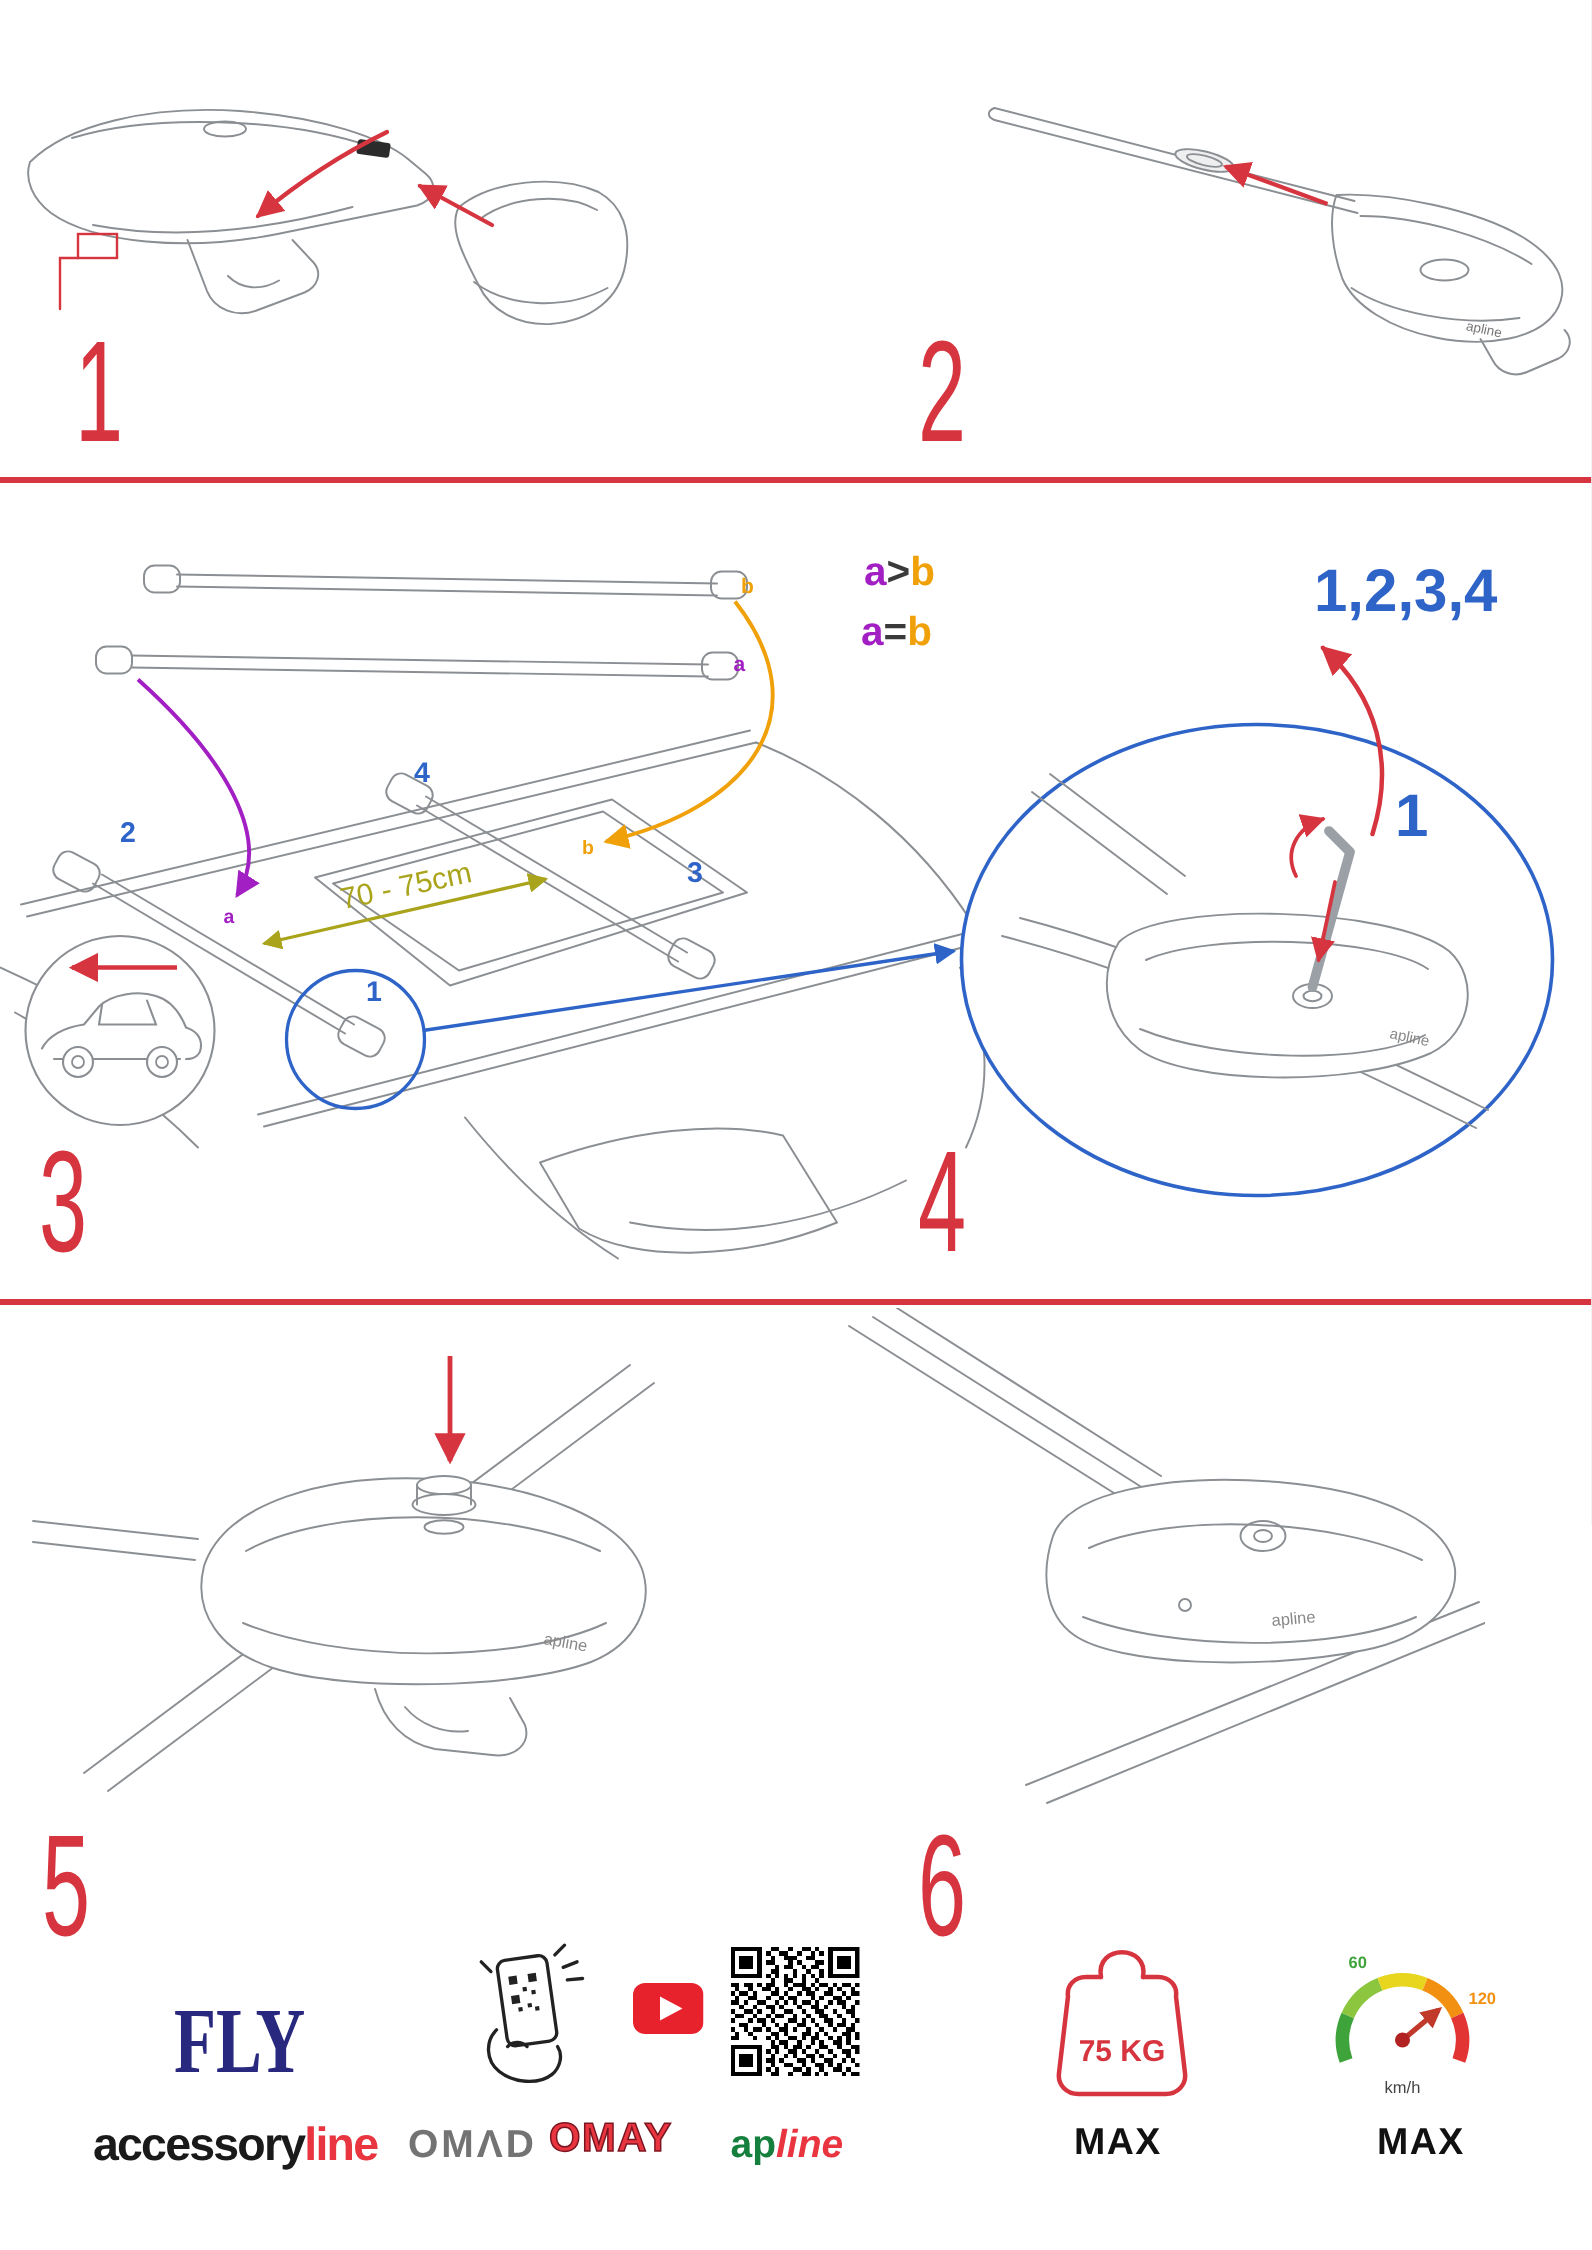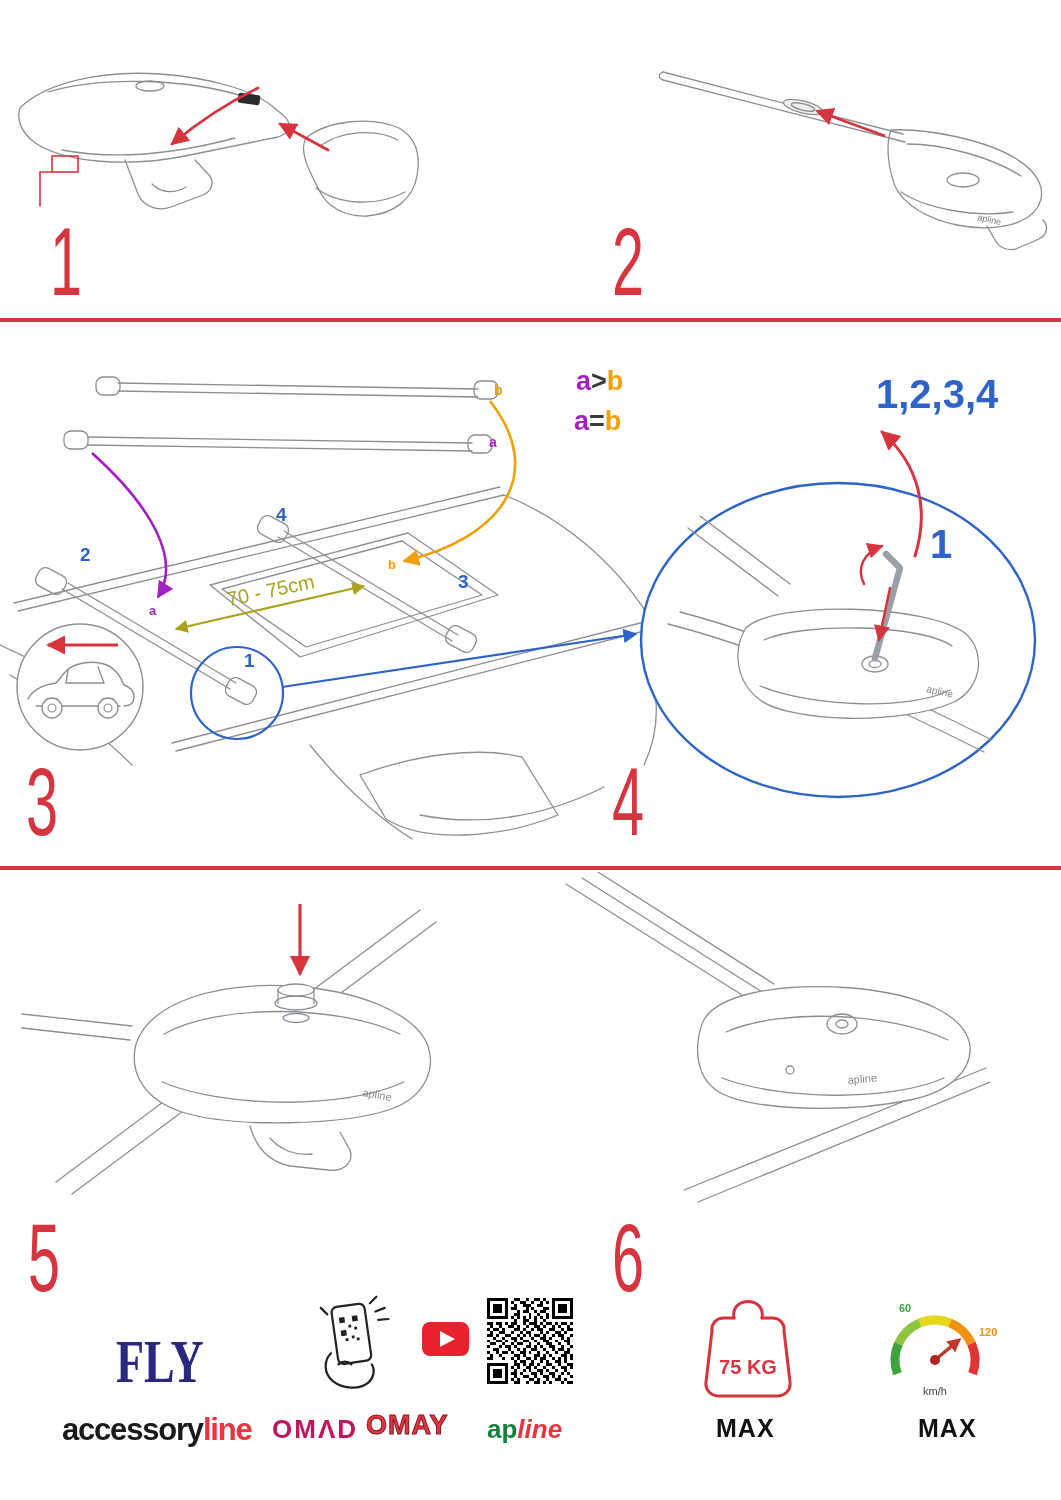--- a/index.html
+++ b/index.html
@@ -18,21 +18,21 @@
   .model { color:#4f52a0; font-size:8px; font-weight:500; line-height:1.3; letter-spacing:.2px; }
   .formula { position:absolute; font-size:27px; font-weight:700; z-index:3; display:flex; }
   .c-pur { color:#a21fc4; }
   .c-org { color:#f0a10a; }
   .c-dark { color:#3a3a3a; }
   .blue-big { position:absolute; color:#2e64c8; font-weight:700; z-index:3; }
   .brand-fly { position:absolute; color:#28287e; font-family:"Liberation Serif",serif; font-weight:700;
     font-size:62px; line-height:1; transform:scaleX(0.74); transform-origin:left top; }
   .brand-ap { position:absolute; font-size:31px; font-weight:700; letter-spacing:-1.2px; }
   .brand-ap .p1 { color:#1a1a1a; } .brand-ap .p2 { color:#e8353f; }
-  .brand-omad { position:absolute; font-size:26px; font-weight:700; letter-spacing:2px; color:#be185d; }
+  .brand-omad { position:absolute; font-size:26px; font-weight:700; letter-spacing:2px; color:#737373; }
   .brand-omay { position:absolute; font-size:27px; font-weight:800; letter-spacing:1px; color:#e8353f;
     -webkit-text-stroke:1px #7a1420; }
   .brand-apline { position:absolute; font-size:26px; font-weight:700; }
   .brand-apline .p1 { color:#15803d; } .brand-apline .p2 { color:#e8353f;font-style:italic; }
   .max-label { position:absolute; font-size:25px; font-weight:700; color:#111; letter-spacing:1px; }
   .qr { image-rendering:pixelated; shape-rendering:crispEdges; }
 </style>
 </head>
 <body>
 

